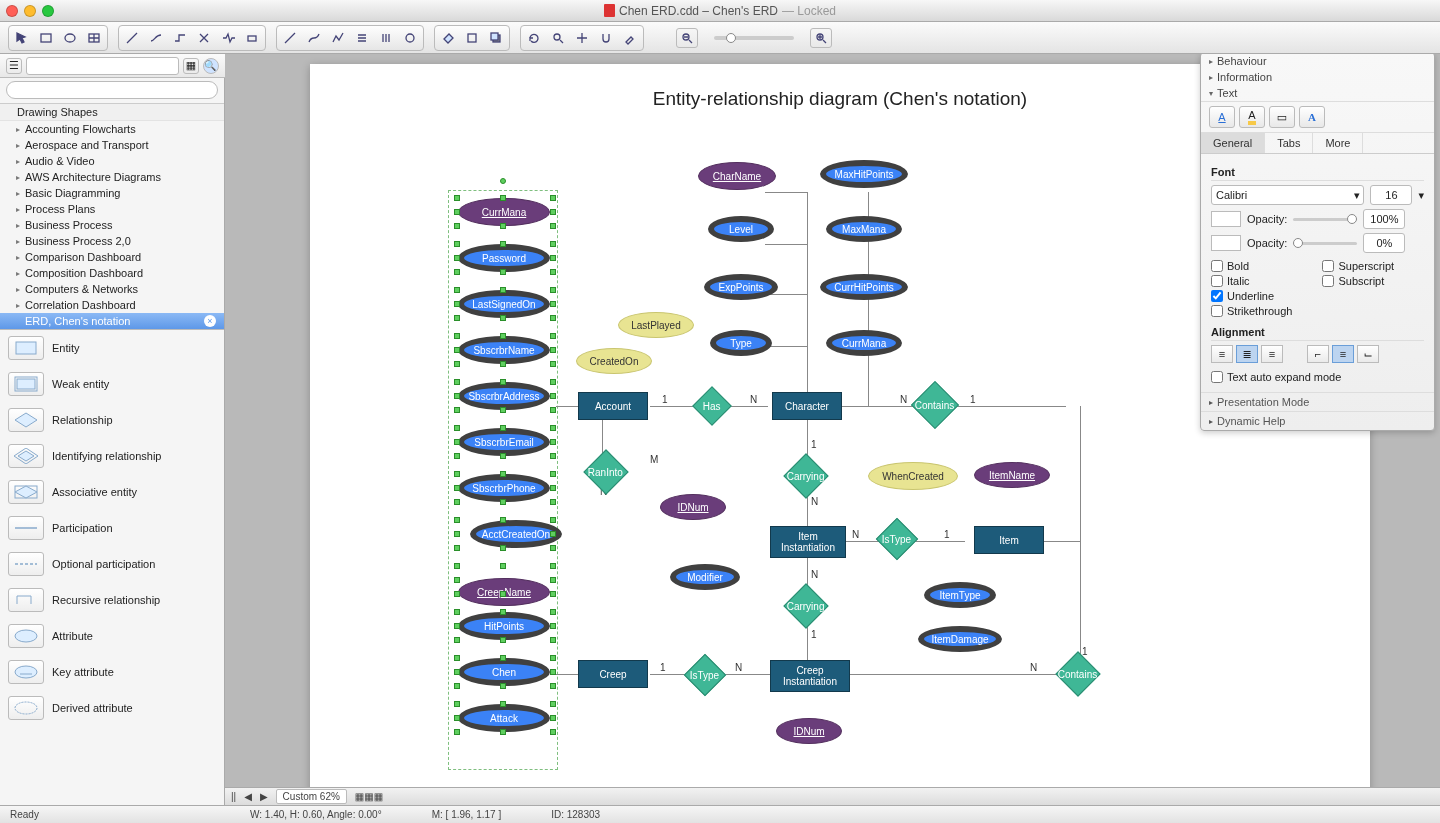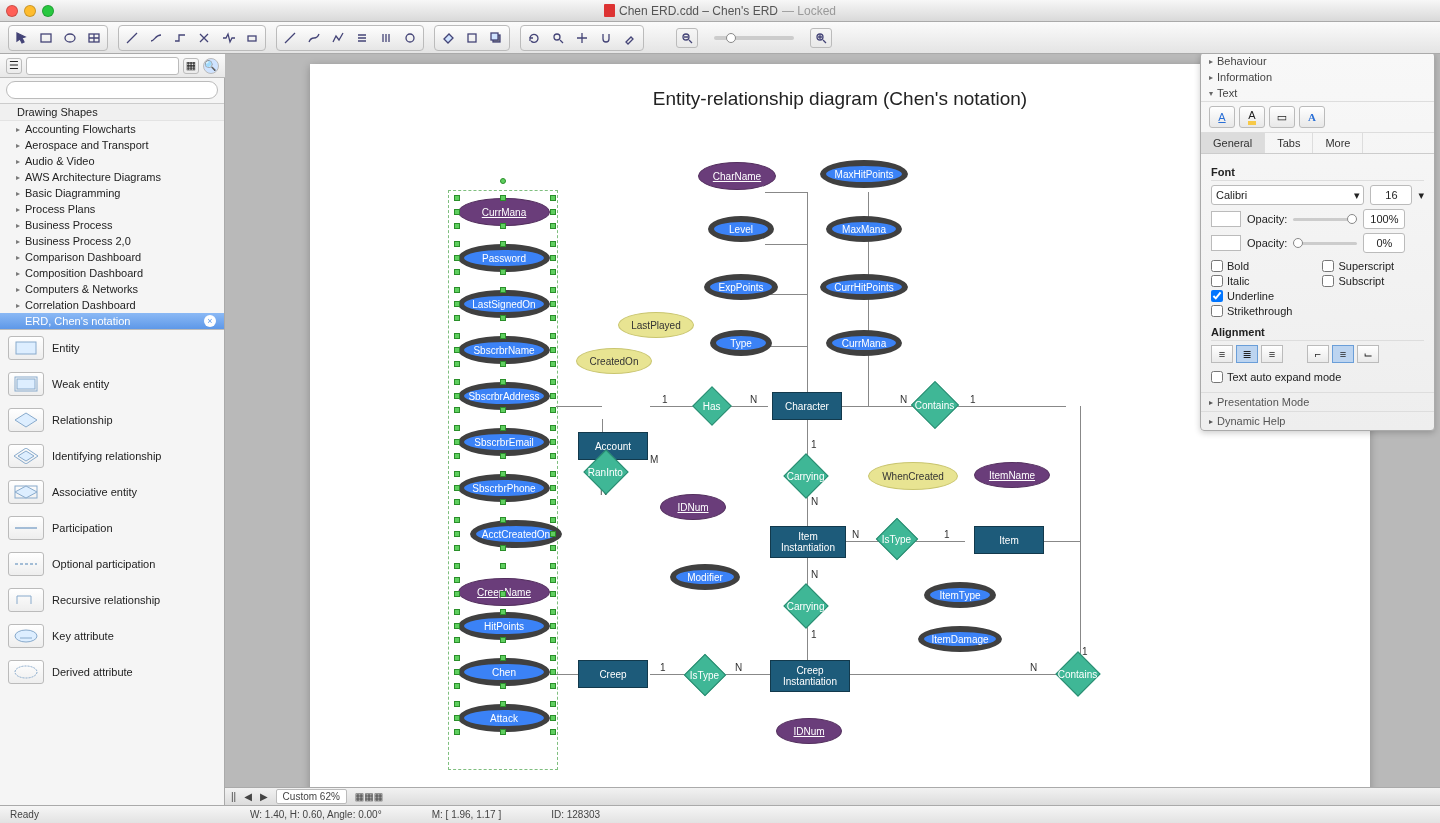--- a/index.html
+++ b/index.html
@@ -387,20 +387,28 @@
           </div>
           <span>Optional participation</span>
         </div>
       <div class="shapeitem">
           <div class="thumb">
             <svg>
               <path d="M4 12V4h14v8" fill="none" stroke="#88aacc"></path>
             </svg>
           </div>
           <span>Recursive relationship</span>
+        </div>
+      <div class="shapeitem">
+          <div class="thumb">
+            <svg>
+              <ellipse cx="13" cy="8" rx="11" ry="6" fill="#ddeeff" stroke="#88aacc"></ellipse>
+            </svg>
+          </div>
+          <span>Attribute</span>
         </div>
       <div class="shapeitem">
           <div class="thumb">
             <svg>
               <ellipse cx="13" cy="8" rx="11" ry="6" fill="#ddeeff" stroke="#88aacc"></ellipse>
               <line x1="7" y1="10" x2="19" y2="10" stroke="#88aacc"></line>
             </svg>
           </div>
           <span>Key attribute</span>
         </div>
@@ -459,21 +467,21 @@
       <div class="card" style="left:501px;top:432px;">N</div>
       <div class="card" style="left:542px;top:465px;">N</div>
       <div class="card" style="left:634px;top:465px;">1</div>
       <div class="card" style="left:501px;top:505px;">N</div>
       <div class="card" style="left:501px;top:565px;">1</div>
       <div class="card" style="left:350px;top:598px;">1</div>
       <div class="card" style="left:425px;top:598px;">N</div>
       <div class="card" style="left:720px;top:598px;">N</div>
       <div class="card" style="left:772px;top:582px;">1</div>
 
-      <div class="shape entity" style="left:268px;top:328px;width:70px;height:28px;margin-top:40px;">Account</div>
+      <div class="shape entity" style="left:268px;top:328px;width:70px;height:28px;">Account</div>
       <div class="shape entity" style="left:462px;top:328px;width:70px;height:28px;">Character</div>
       <div class="shape entity" style="left:268px;top:596px;width:70px;height:28px;">Creep</div>
       <div class="shape entity" style="left:460px;top:462px;width:76px;height:32px;">Item Instantiation</div>
       <div class="shape entity" style="left:664px;top:462px;width:70px;height:28px;">Item</div>
       <div class="shape entity" style="left:460px;top:596px;width:80px;height:32px;">Creep Instantiation</div>
 
       <div class="shape diamond" style="left:388px;top:328px;width:28px;height:28px;">
           <span>Has</span>
         </div>
       <div class="shape diamond" style="left:608px;top:324px;width:34px;height:34px;">

